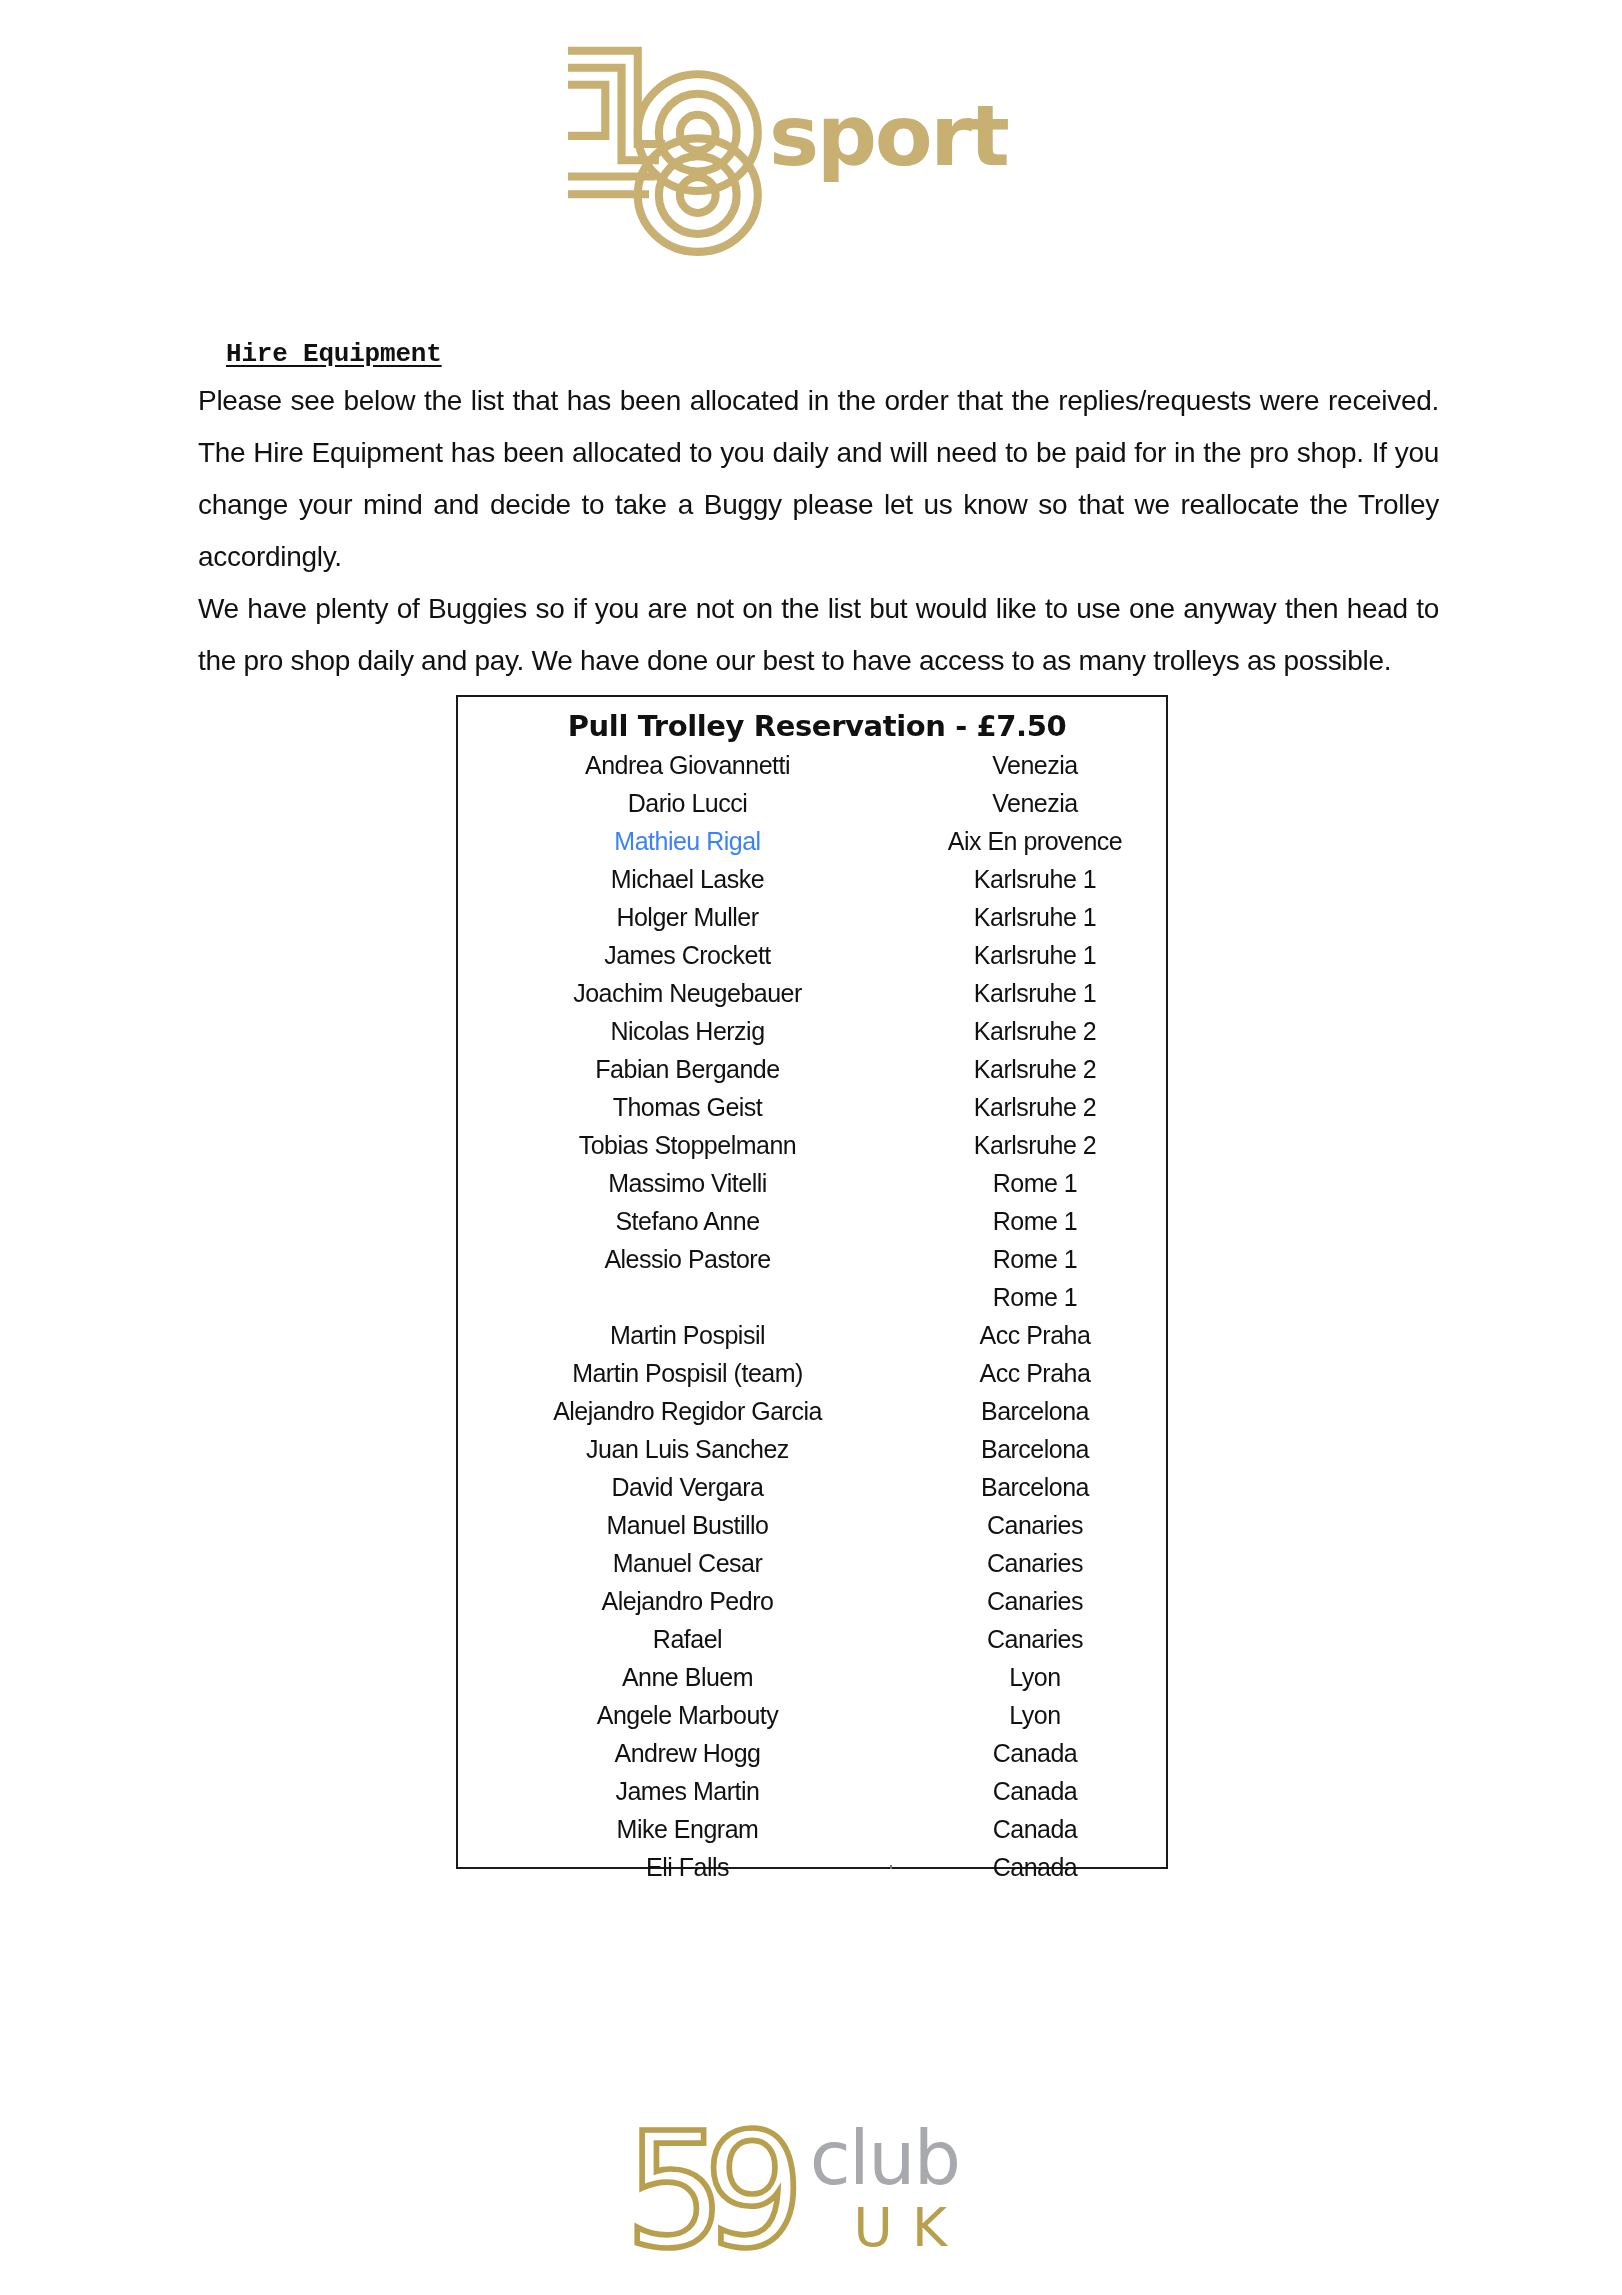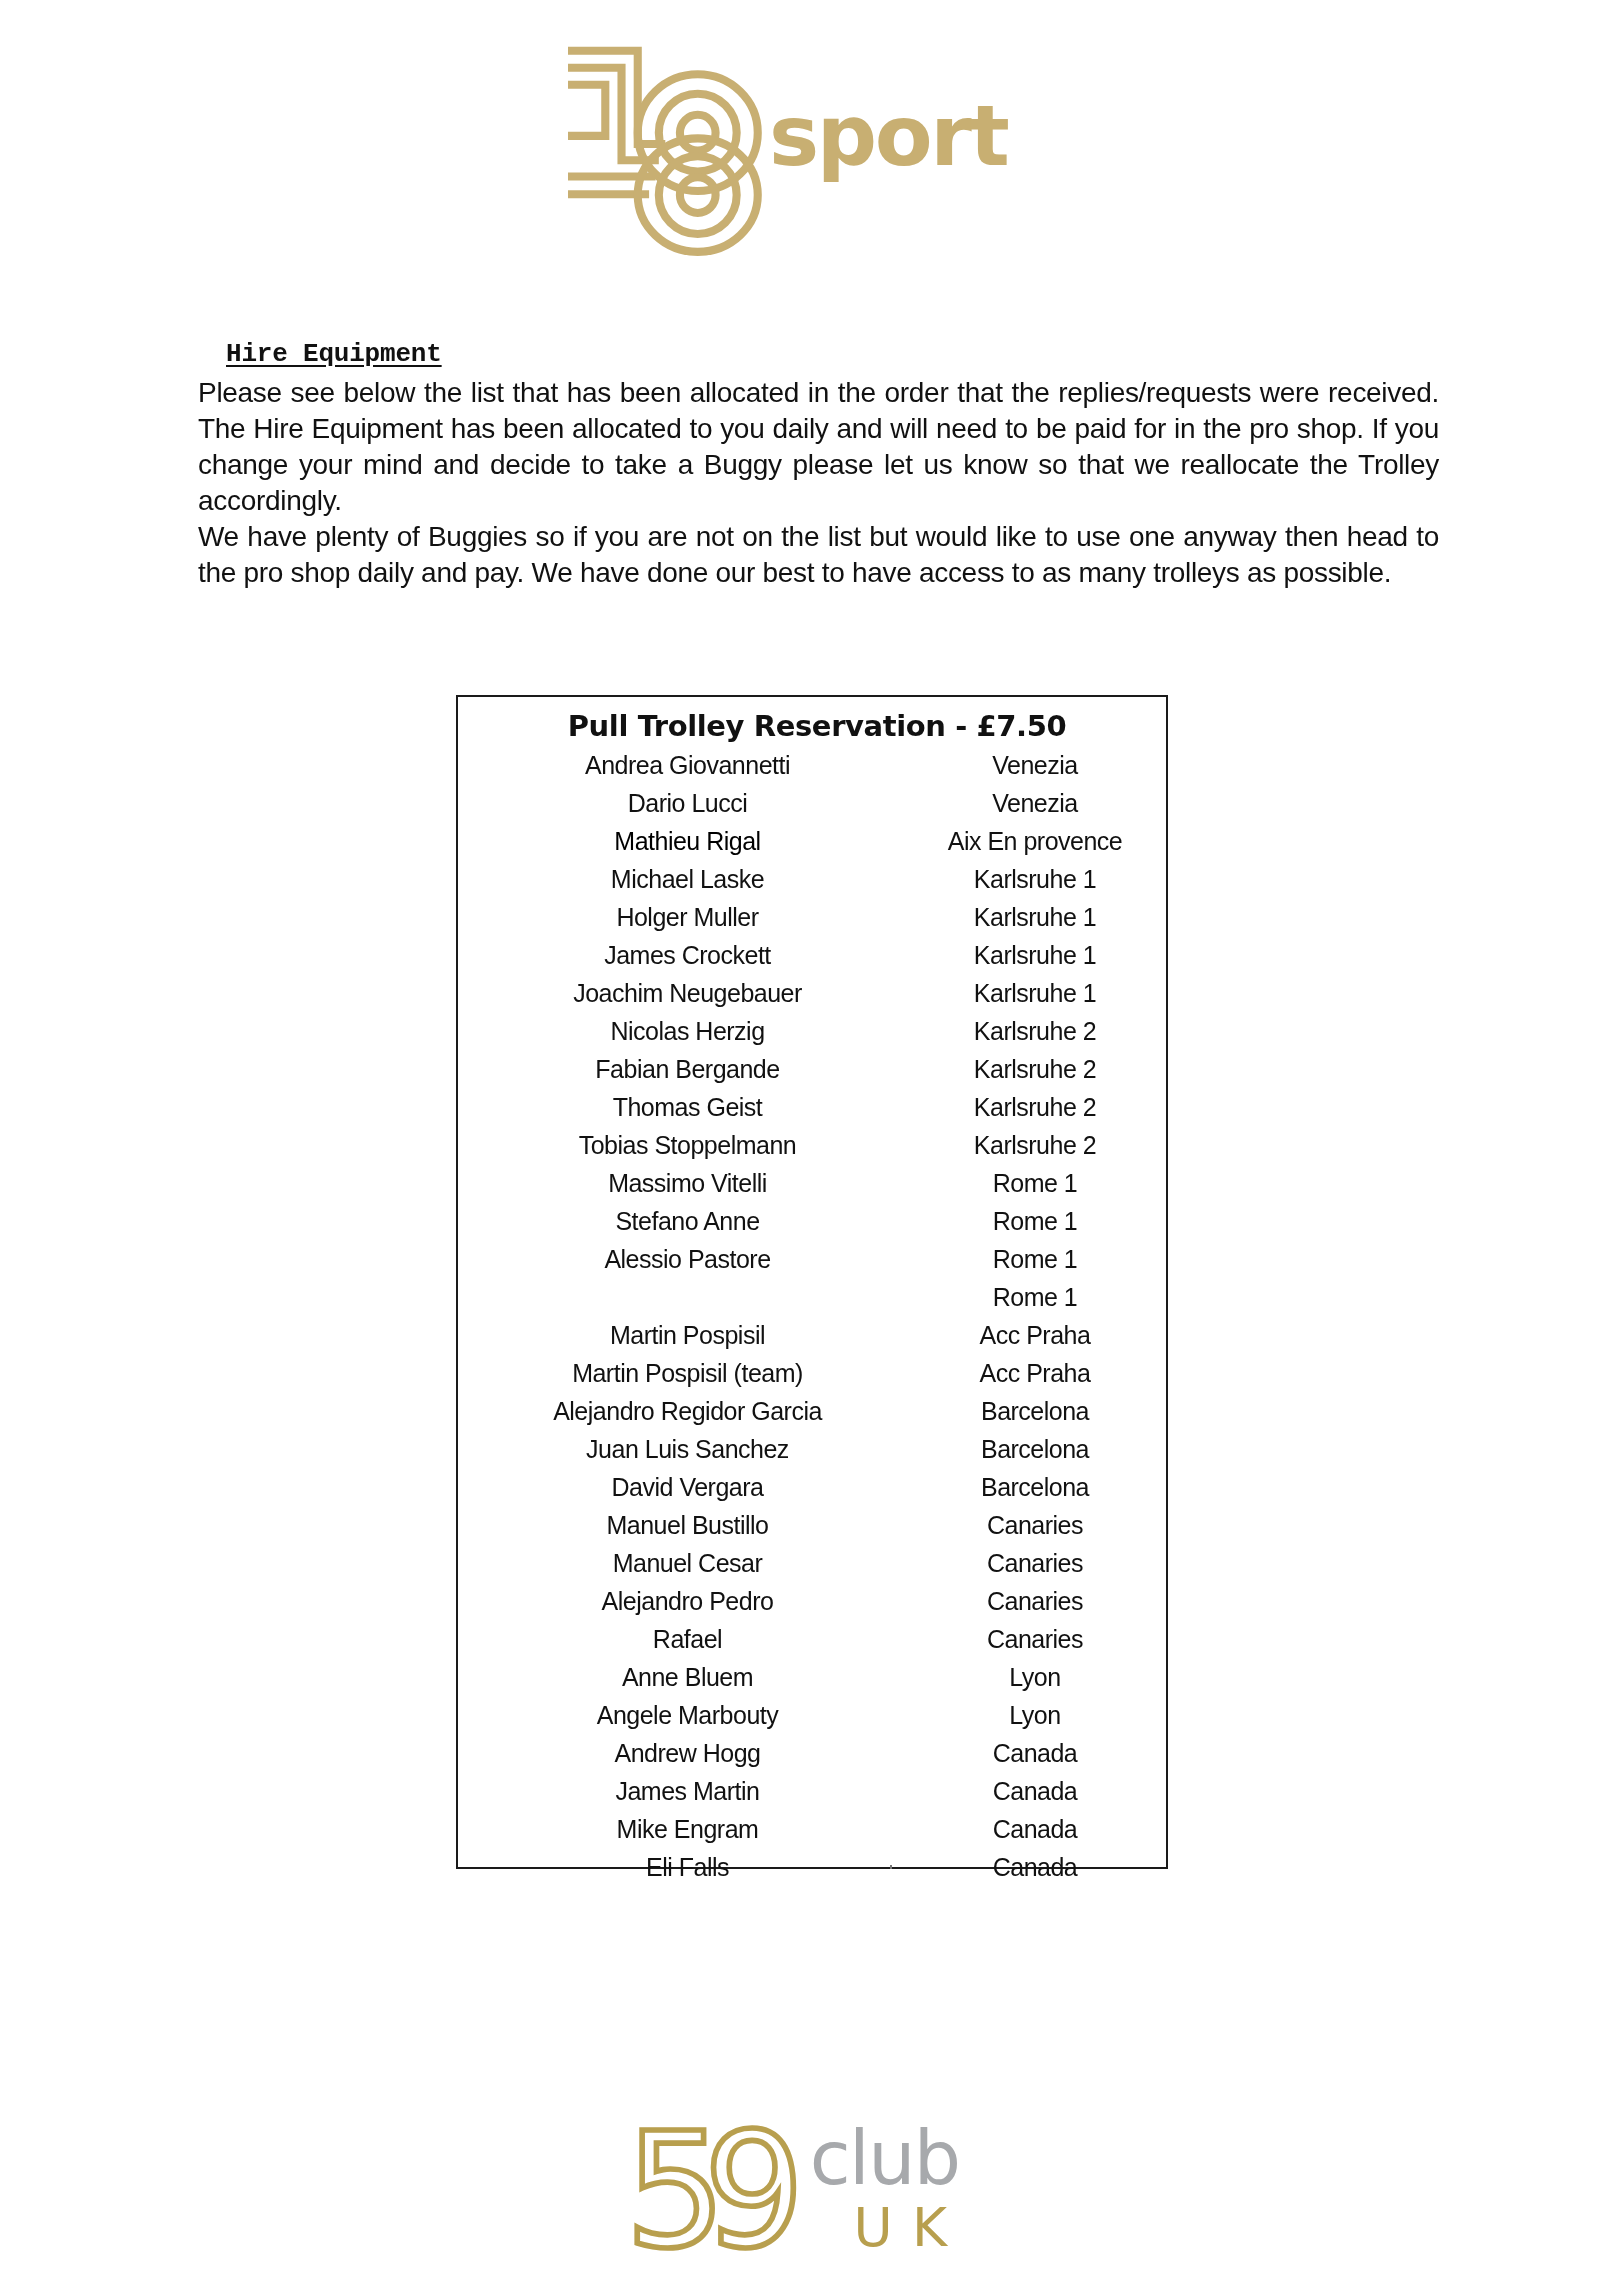--- a/index.html
+++ b/index.html
@@ -6,34 +6,34 @@
     body { width: 1623px; height: 2295px; position: relative; overflow: hidden;
            font-family: "Liberation Sans", sans-serif; color: #111111; }
 
     .logo-top { position: absolute; left: 568px; top: 45px; width: 519px; height: 211px; }
     .logo-top svg { width: 100%; height: 100%; display: block; }
 
     .content { position: absolute; left: 198px; top: 334px; width: 1241px; }
     .heading { font-size: 26px; font-weight: bold; text-decoration: underline;
                text-underline-offset: 4px; line-height: 41px; letter-spacing: -0.2px;
                font-family: Liberation Mono, monospace; margin-left: 28px; }
-    .para { font-size: 28px; line-height: 36px; text-align: justify; margin: 0;
+    .para { font-size: 28px; line-height: 52px; text-align: justify; margin: 0;
             letter-spacing: -0.3px; font-family: "Liberation Sans", sans-serif; }
 
     .table-box { position: absolute; left: 456px; top: 695px; width: 708px; height: 1170px;
                  border: 2.4px solid #1a1a1a; box-sizing: content-box; }
     .table-title { position: absolute; left: 10px; right: 0; top: 11.4px; text-align: center;
                    font-size: 29px; font-weight: bold; line-height: 37px;
                    font-family: "DejaVu Sans", sans-serif; letter-spacing: -0.4px; }
     .rows { position: absolute; left: 0; right: 0; top: 49px; }
     .row { position: relative; height: 38px; line-height: 38px; font-size: 25px;
            letter-spacing: -0.5px; }
     .row .name { position: absolute; left: 0; width: 443px; text-align: center; padding-left: 8px; }
     .row .city { position: absolute; left: 443px; width: 268px; text-align: center; }
-    .row .muted { color: #000000; }
+    .row .muted { color: #3b82f6; }
     .col-tick { position: absolute; left: 432px; bottom: -2.4px; width: 1.6px; height: 4.9px; background: #777; }
 
     .logo-bottom { position: absolute; left: 625px; top: 2118px; width: 389px; height: 162px; }
     .logo-bottom svg { width: 100%; height: 100%; display: block; }
   </style>
 </head>
 <body>
 
 <div class="logo-top">
   <svg viewBox="0 0 640 260" xmlns="http://www.w3.org/2000/svg">

